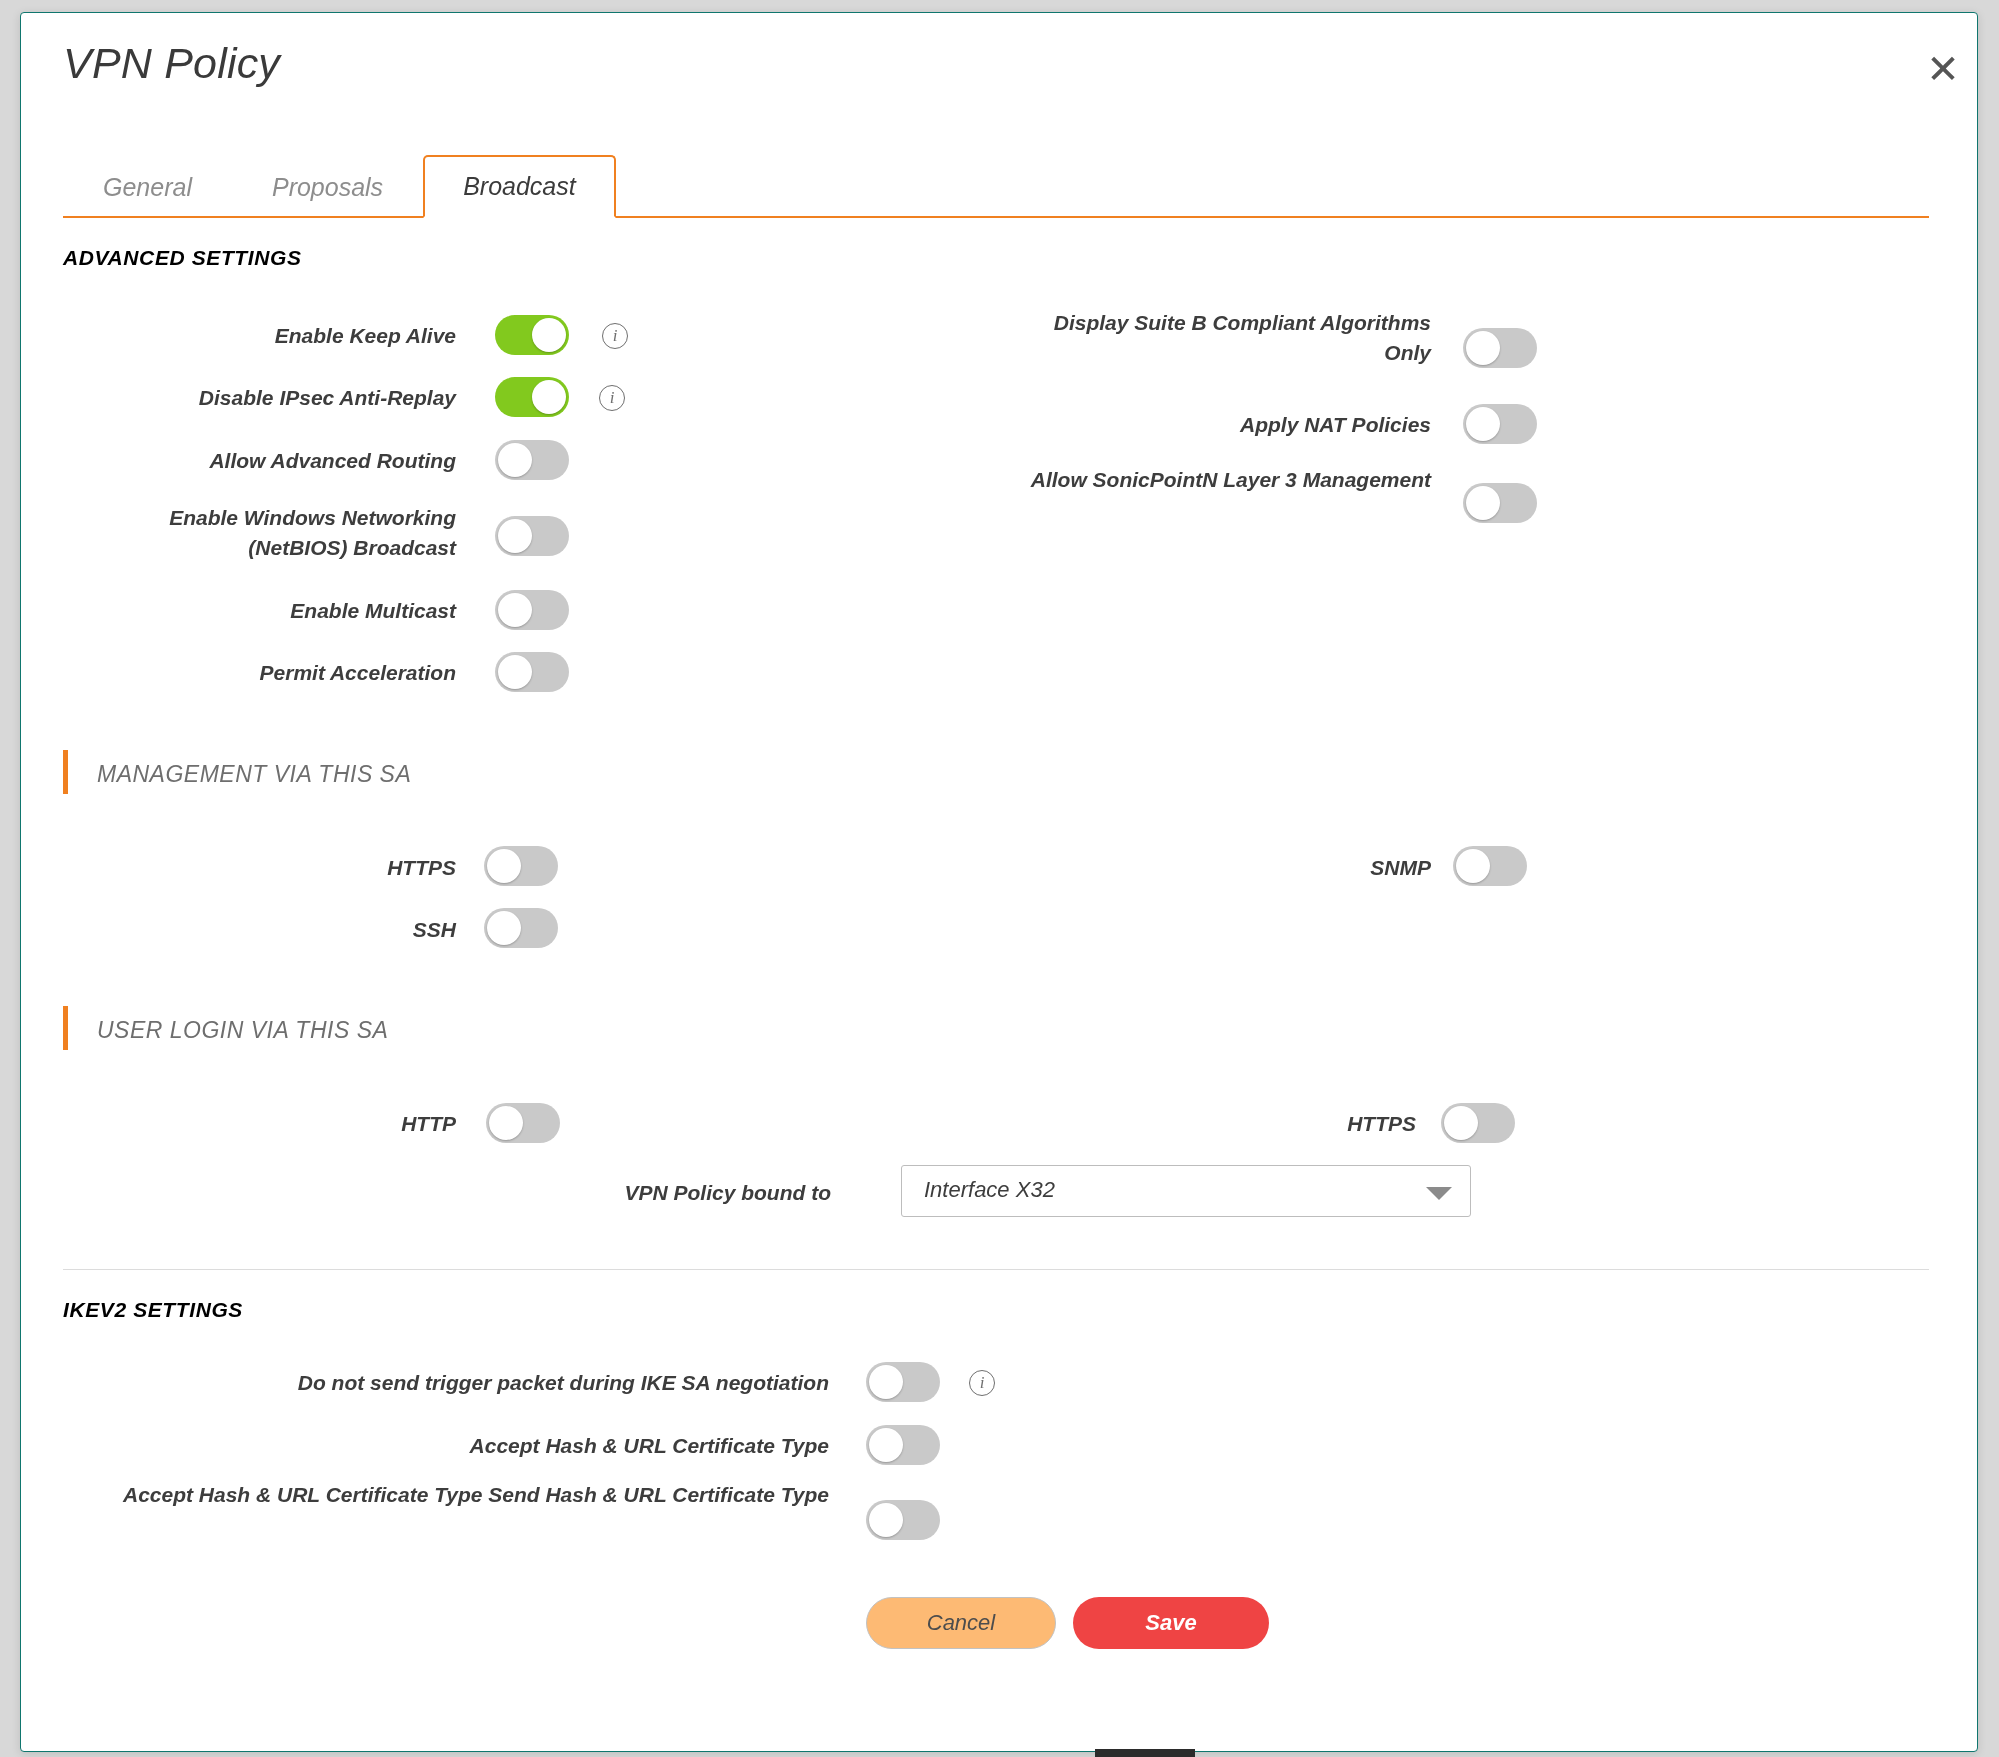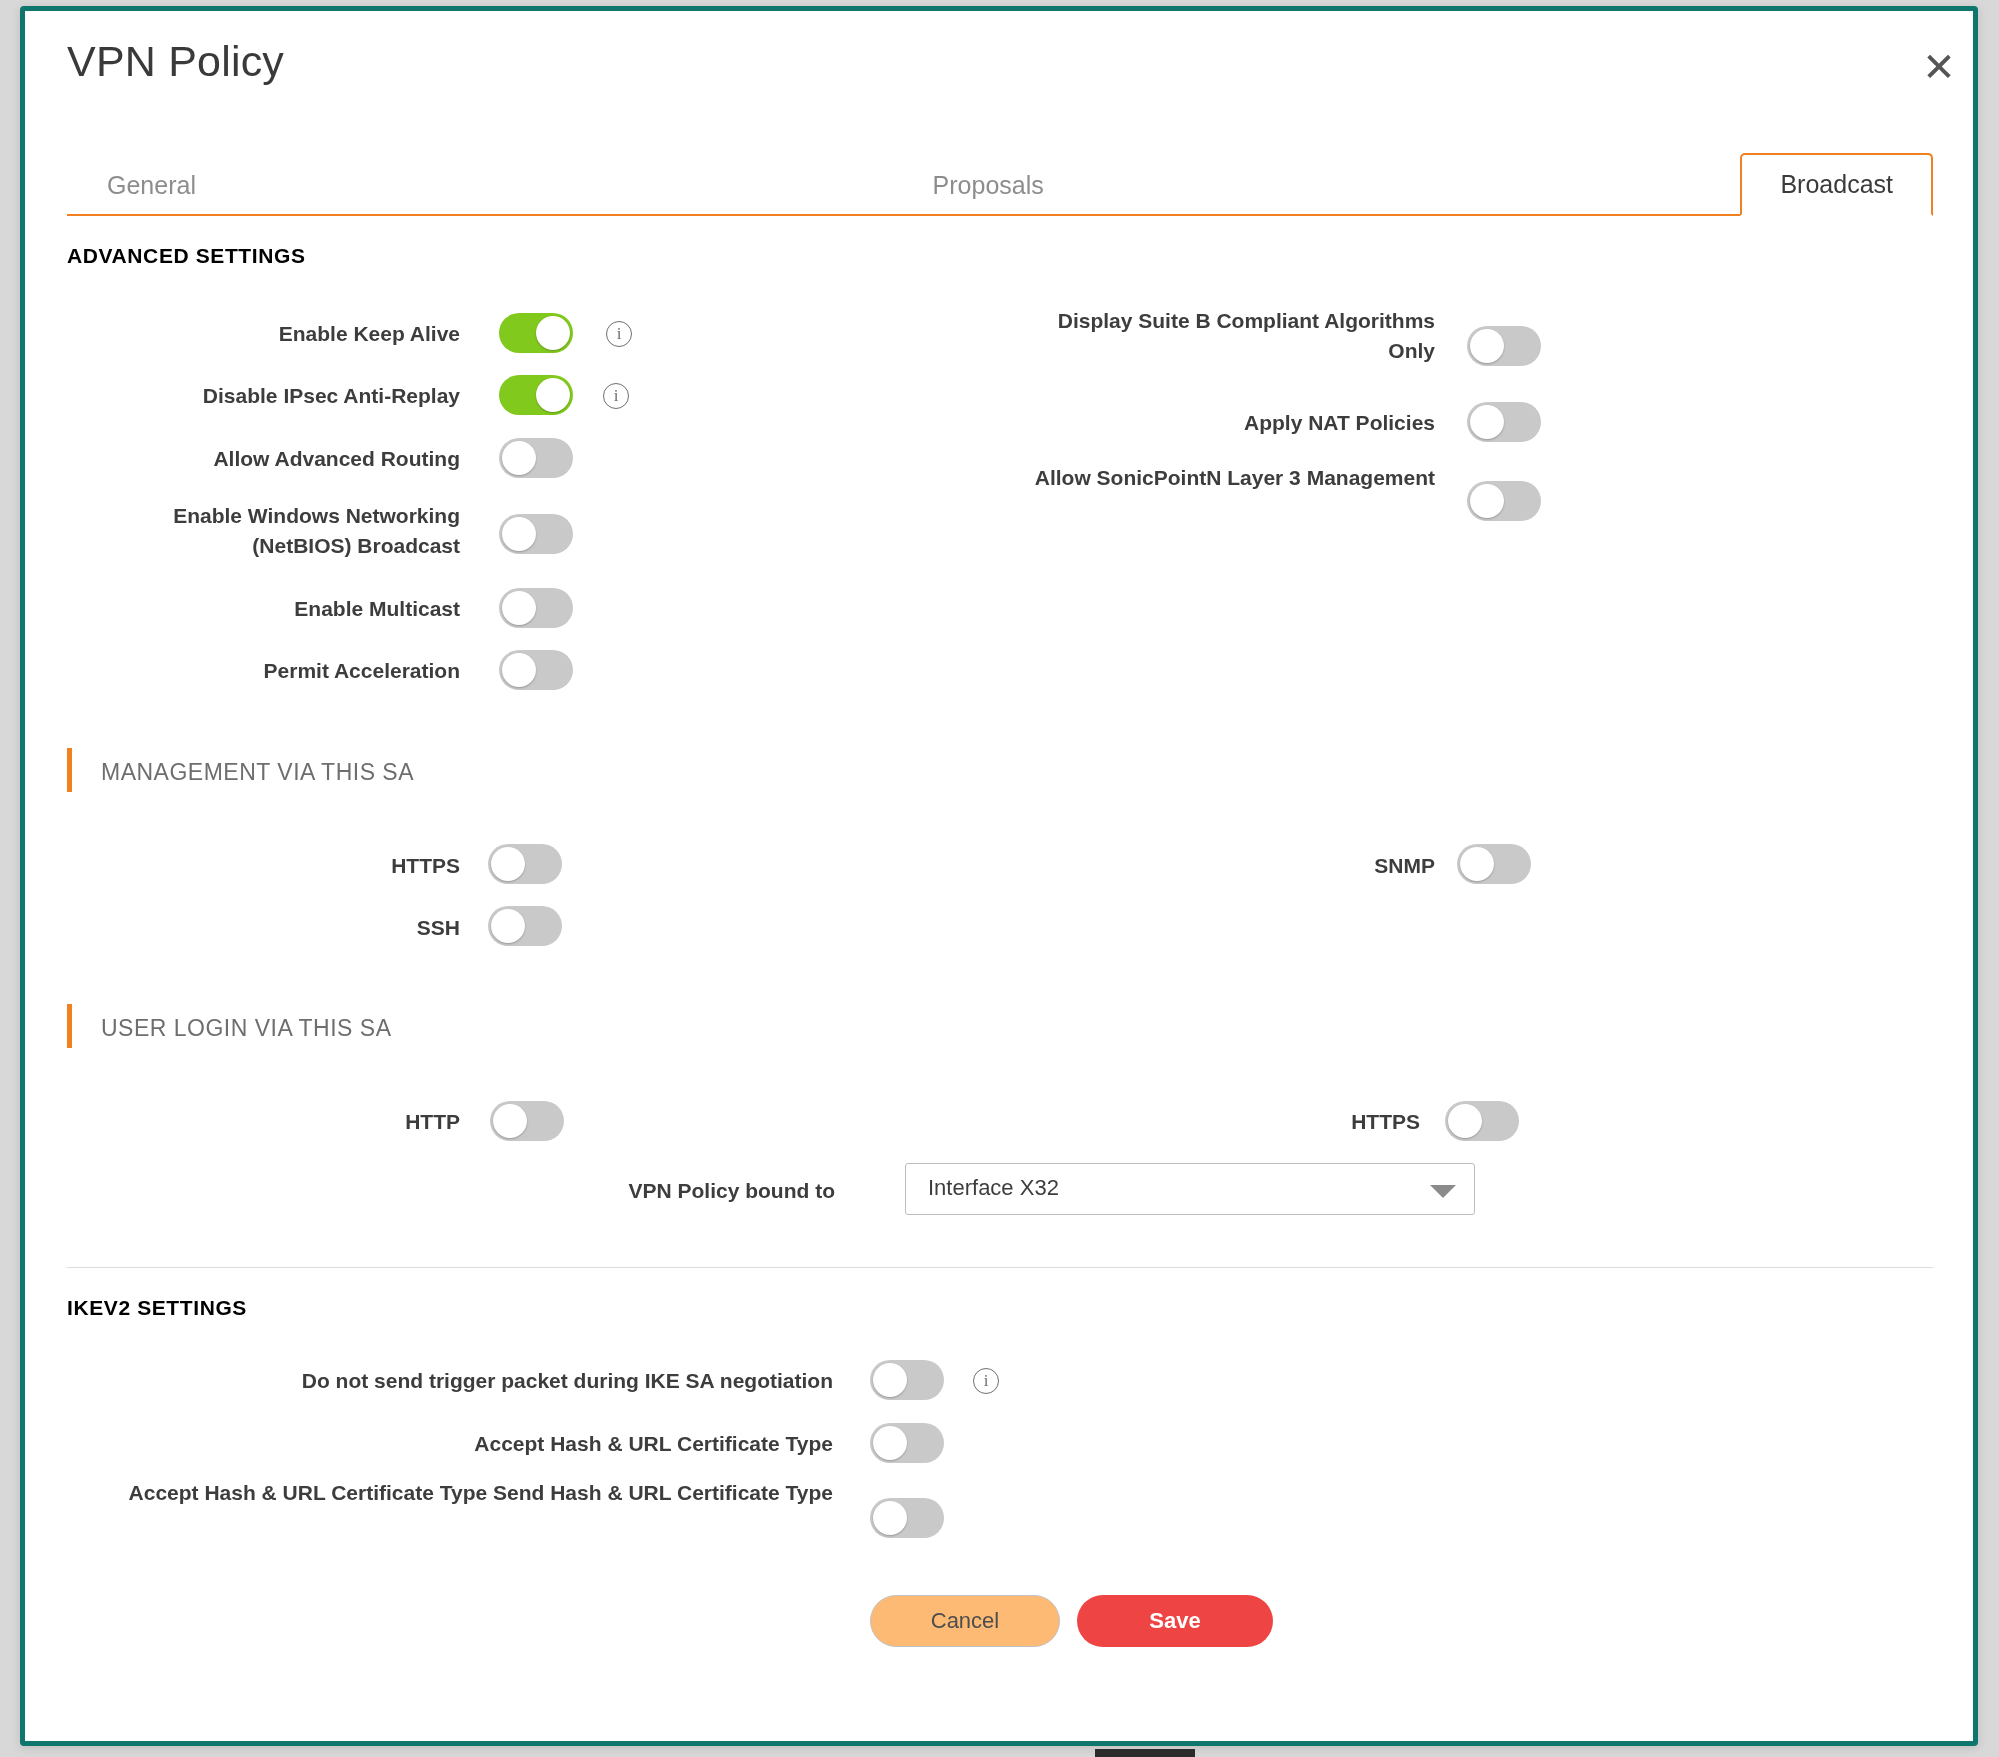--- a/index.html
+++ b/index.html
@@ -11,28 +11,29 @@
   #page {
     position: relative;
     width: 1999px;
     height: 1757px;
     background: #d8d8d8;
     overflow: hidden;
   }
   .dialog {
     position: absolute;
     left: 20px;
-    top: 6px;
+    top: 12px;
     width: 1958px;
     height: 1740px;
     background: #ffffff;
-    border: 5px solid #0f766e;
+    border: 1px solid #0f766e;
     border-radius: 4px;
     box-shadow: 0 2px 10px rgba(0,0,0,0.12);
     overflow: hidden;
+    font-style: italic;
   }
   .title {
     position: absolute;
     left: 42px;
     top: 26px;
     font-size: 43px;
     color: #3a3a3a;
     font-weight: 400;
     letter-spacing: 0.2px;
   }
@@ -52,21 +53,20 @@
   
   .tabs {
     position: absolute;
     left: 42px;
     top: 142px;
     width: 1866px;
     height: 63px;
     border-bottom: 2px solid #f08020;
     display: flex;
     align-items: flex-end;
-    justify-content: space-between;
   }
   .tab {
     height: 63px;
     padding: 0 38px;
     display: flex;
     align-items: center;
     justify-content: center;
     font-size: 25px;
     color: #8d8d8d;
     cursor: pointer;

